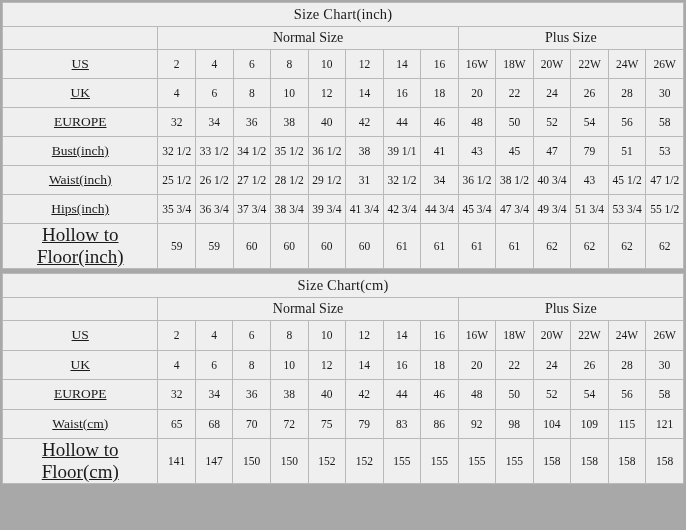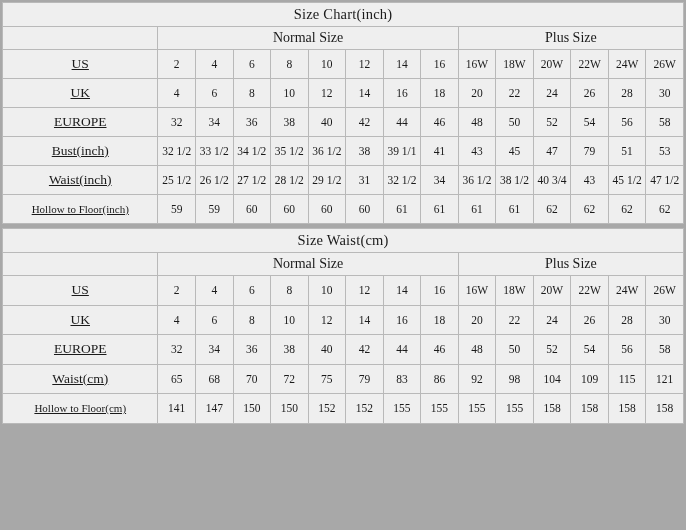--- a/index.html
+++ b/index.html
@@ -56,21 +56,21 @@
   .cell {
     font-size: 11.5px;
     height: 27px;
   }
   .first .rowlabel { height: 28px; }
   .first .cell { height: 28px; }
   .second .rowlabel { height: 28.5px; }
   .second .cell { height: 28.5px; }
   .col-label { width: 140px; }
   .col-data { width: 33.8px; }
-  .hollow-label { font-size: 11px; }
+  .hollow-label { font-size: 19px; }
 </style>
 </head>
 <body>
 
 <div class="chart-wrap first">
   <table class="size-chart">
     <colgroup>
       <col class="col-label">
       <col class="col-data">
         <col class="col-data">
@@ -175,20 +175,37 @@
         <td class="cell">32 1/2</td>
         <td class="cell">34</td>
         <td class="cell">36 1/2</td>
         <td class="cell">38 1/2</td>
         <td class="cell">40 3/4</td>
         <td class="cell">43</td>
         <td class="cell">45 1/2</td>
         <td class="cell">47 1/2</td>
       </tr>
       <tr>
+        <td class="rowlabel">Hips(inch)</td>
+        <td class="cell">35 3/4</td>
+        <td class="cell">36 3/4</td>
+        <td class="cell">37 3/4</td>
+        <td class="cell">38 3/4</td>
+        <td class="cell">39 3/4</td>
+        <td class="cell">41 3/4</td>
+        <td class="cell">42 3/4</td>
+        <td class="cell">44 3/4</td>
+        <td class="cell">45 3/4</td>
+        <td class="cell">47 3/4</td>
+        <td class="cell">49 3/4</td>
+        <td class="cell">51 3/4</td>
+        <td class="cell">53 3/4</td>
+        <td class="cell">55 1/2</td>
+      </tr>
+      <tr>
         <td class="rowlabel hollow-label">Hollow to Floor(inch)</td>
         <td class="cell">59</td>
         <td class="cell">59</td>
         <td class="cell">60</td>
         <td class="cell">60</td>
         <td class="cell">60</td>
         <td class="cell">60</td>
         <td class="cell">61</td>
         <td class="cell">61</td>
         <td class="cell">61</td>
@@ -216,21 +233,21 @@
         <col class="col-data">
       <col class="col-data">
         <col class="col-data">
         <col class="col-data">
         <col class="col-data">
       <col class="col-data">
         <col class="col-data">
     </colgroup>
     <tbody>
       <tr>
-        <td class="title-cell" colspan="15">Size Waist(cm)</td>
+        <td class="title-cell" colspan="15">Size Chart(cm)</td>
       </tr>
       <tr>
         <td class="group-cell"></td>
         <td class="group-cell" colspan="8">Normal Size</td>
         <td class="group-cell" colspan="6">Plus Size</td>
       </tr>
       <tr>
         <td class="rowlabel">US</td>
         <td class="cell">2</td>
         <td class="cell">4</td>

